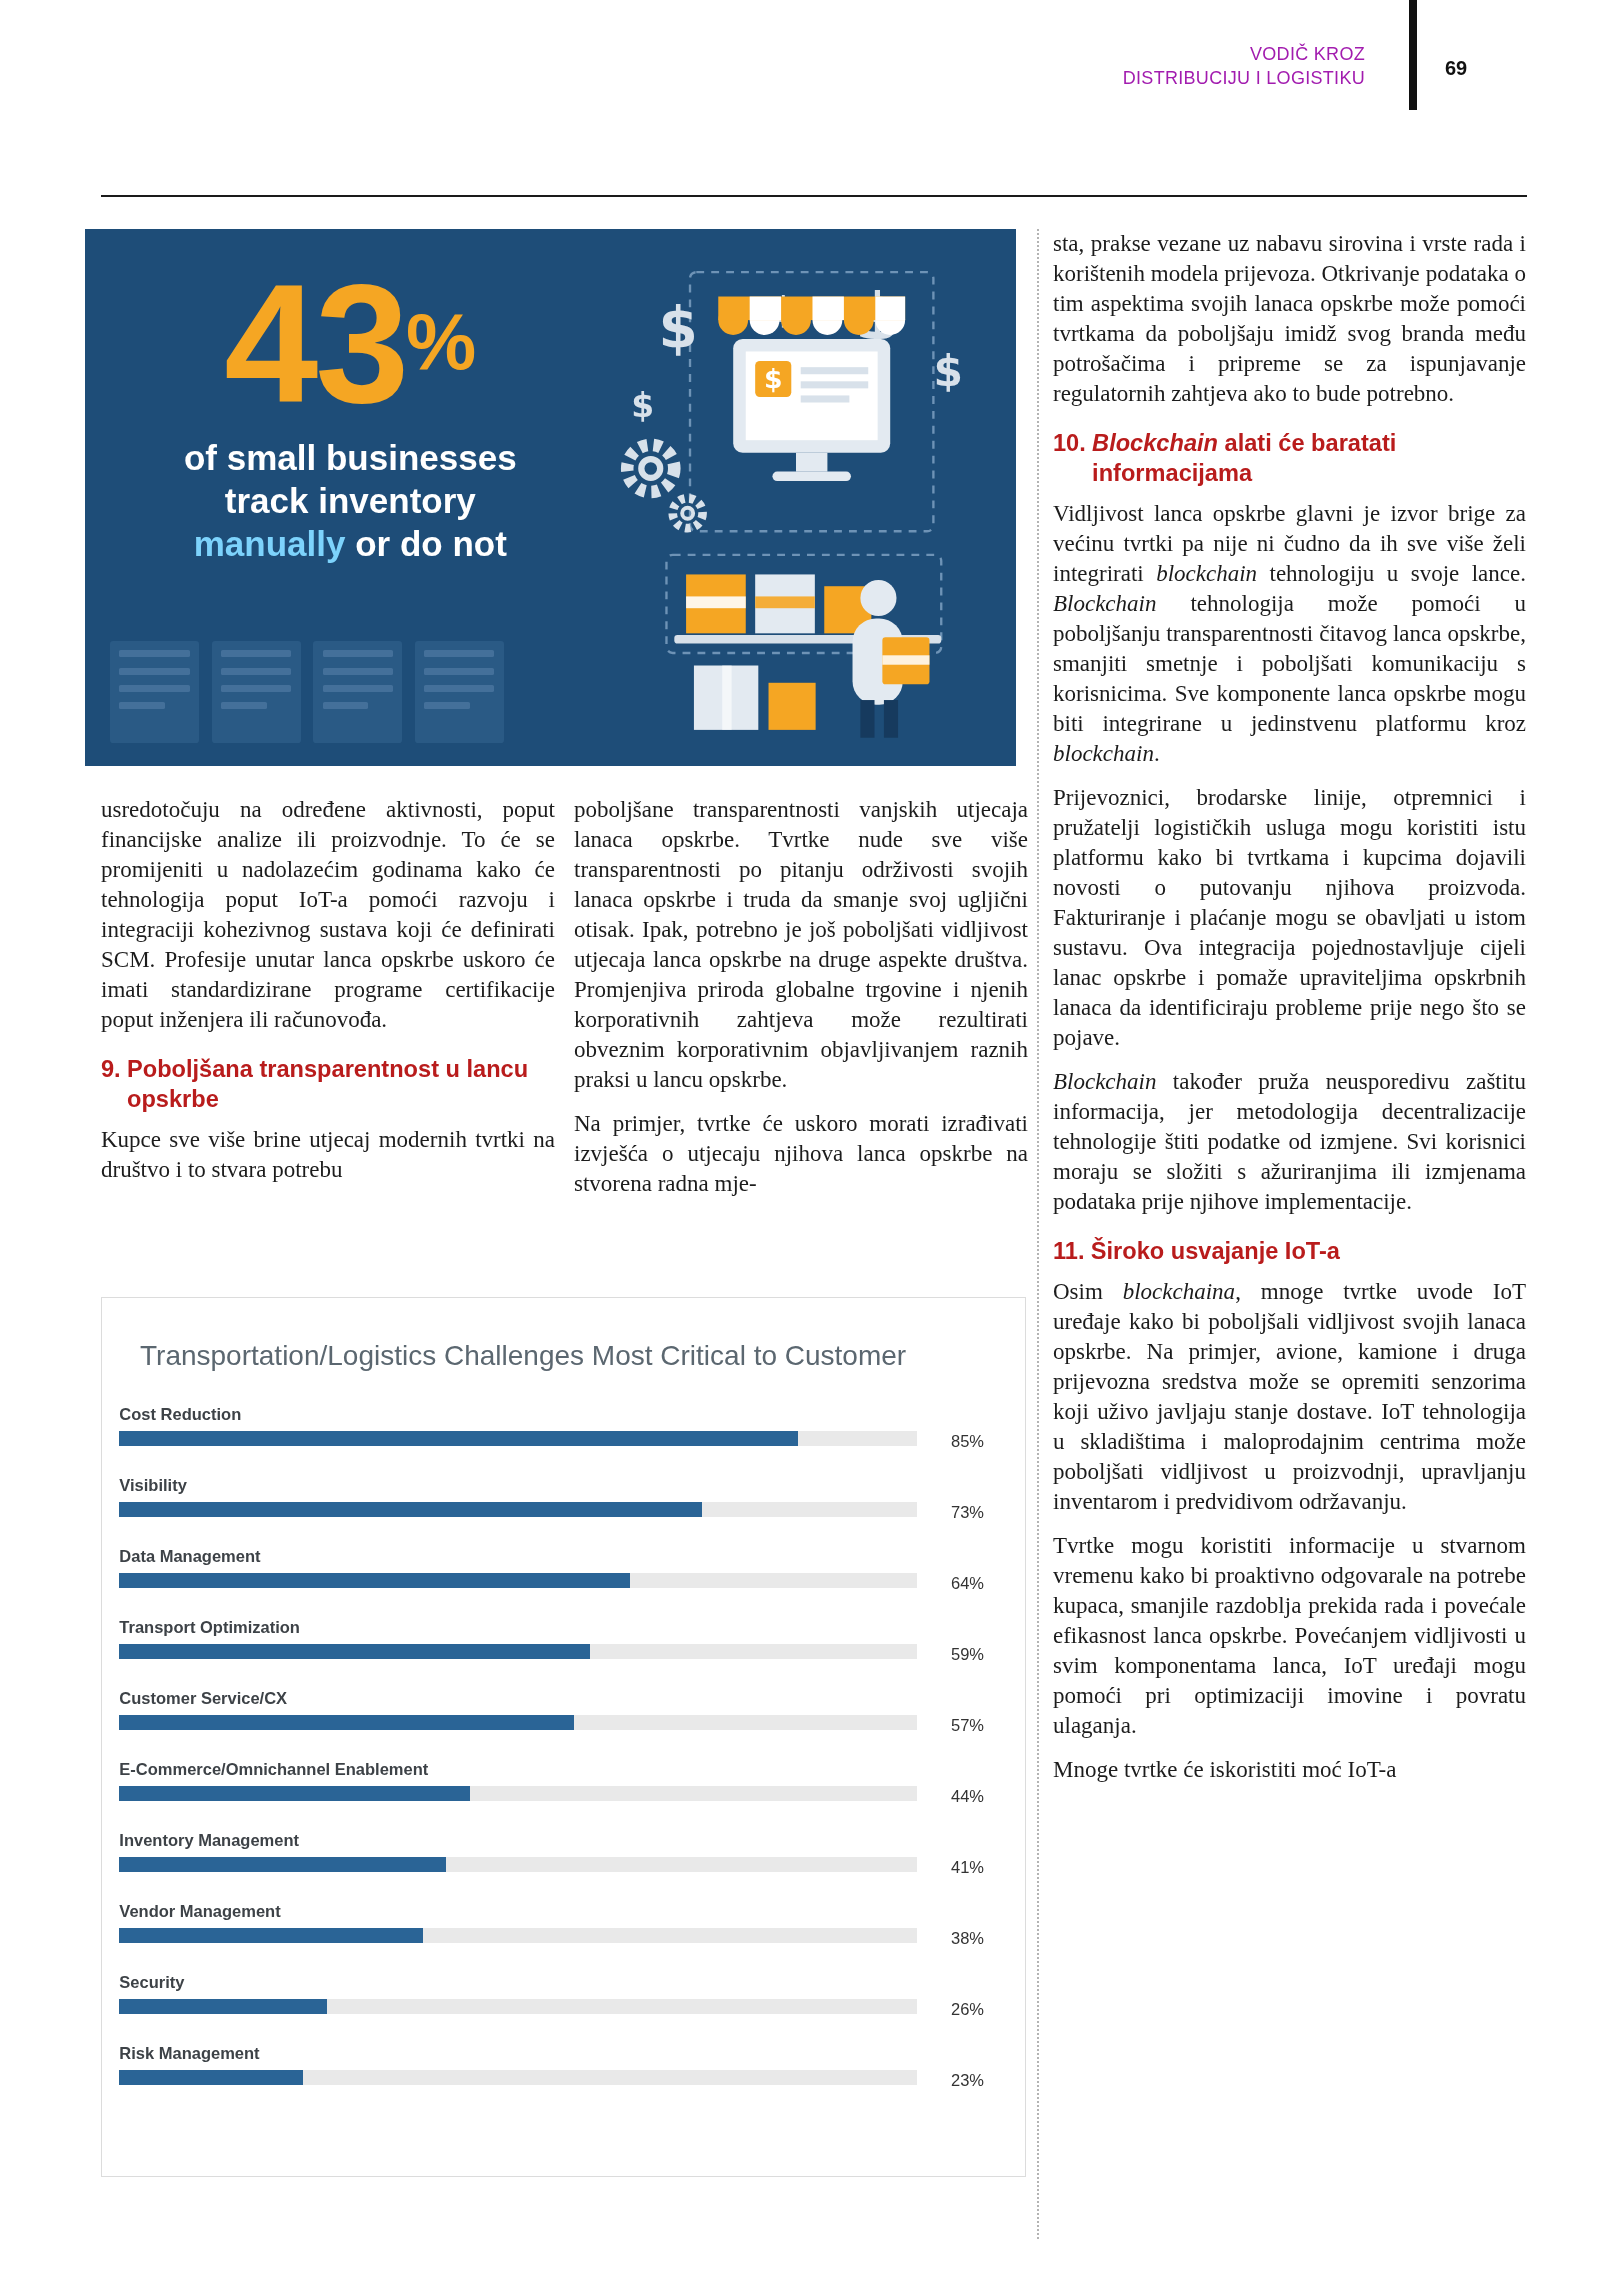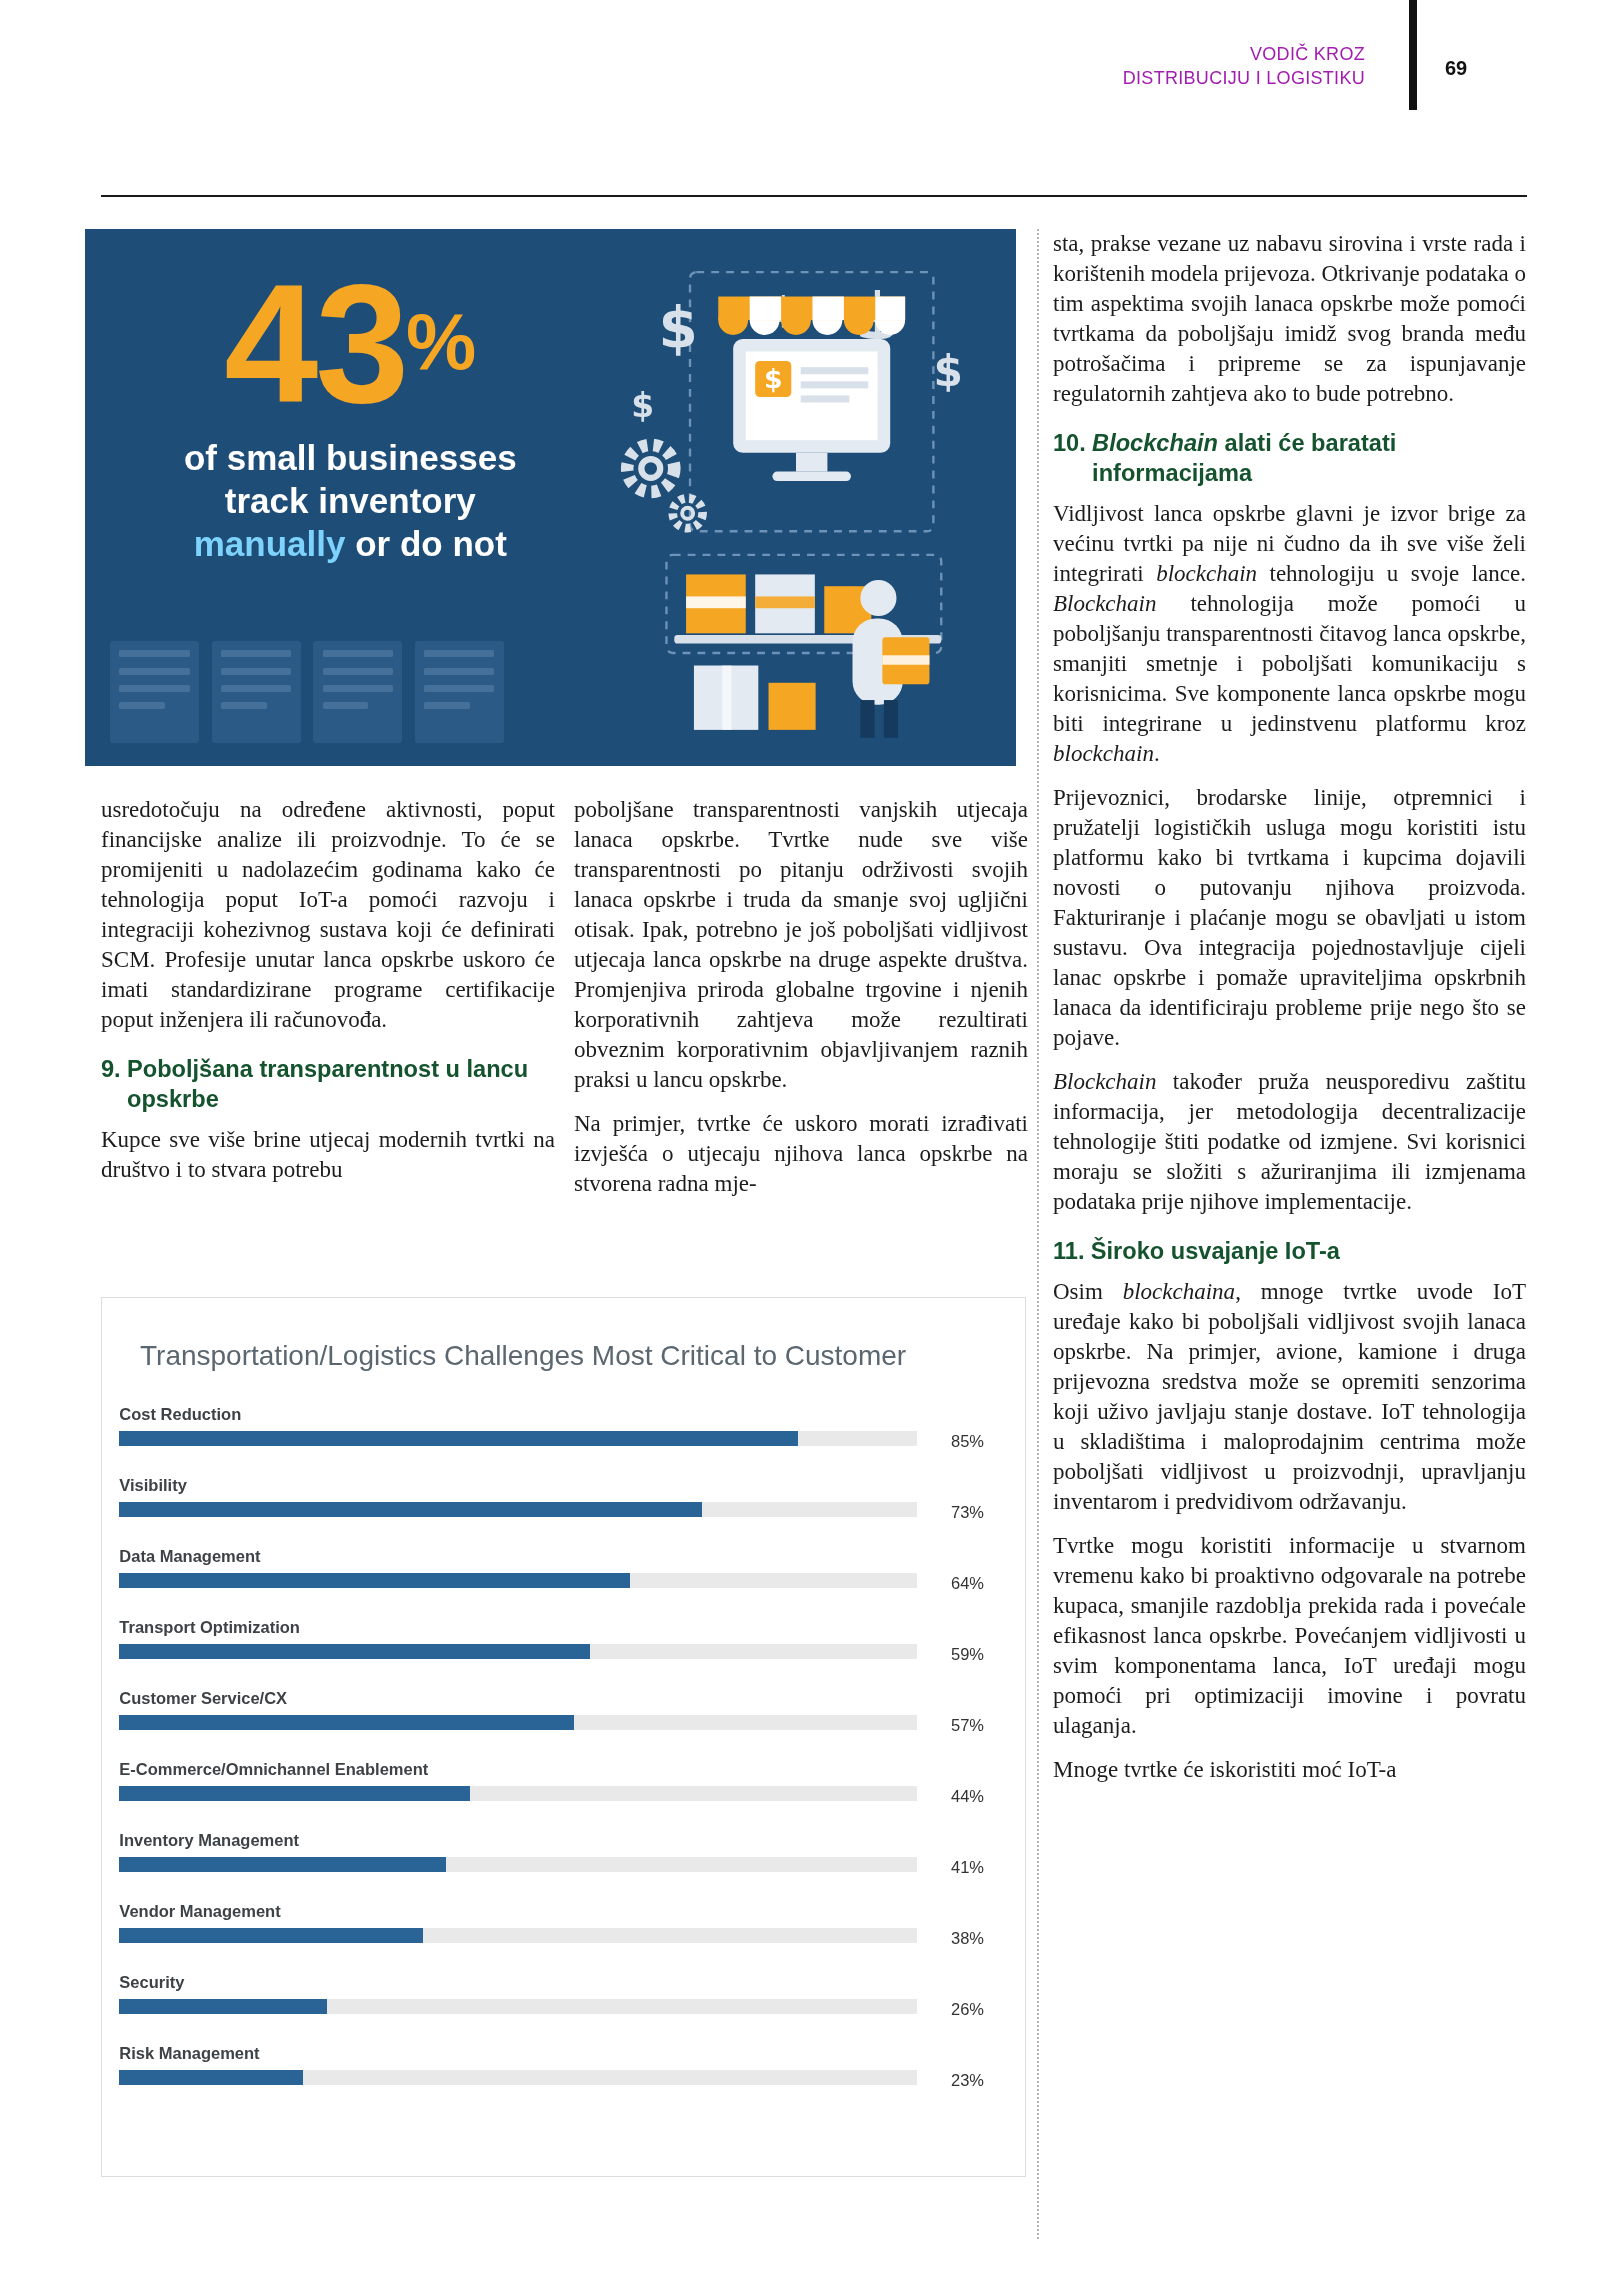--- a/index.html
+++ b/index.html
@@ -31,21 +31,21 @@
   .info-art{position:absolute;right:0;top:0;}
 
   
   .col{position:absolute;font-size:23px;line-height:30px;text-align:justify;}
   .col p{margin:0 0 14px 0;}
   .col1{left:101px;top:795px;width:454px;}
   .col2{left:574px;top:795px;width:454px;}
   .col3{left:1053px;top:229px;width:473px;}
   .col-sep{position:absolute;left:1037px;top:229px;height:2010px;border-left:2.4px dotted #b3b3b3;}
   .em{font-style:italic;}
-  .sec-heading{display:flex;color:#14532d;font-family:"Liberation Sans",sans-serif;
+  .sec-heading{display:flex;color:#b91c1c;font-family:"Liberation Sans",sans-serif;
                font-weight:700;font-size:23.6px;line-height:30px;text-align:left;
                margin:19px 0 11px 0;}
   .sec-num{flex:0 0 auto;margin-right:6.3px;}
 
   
   .chart-panel{position:absolute;left:101px;top:1297px;width:925px;height:880px;
                background:#fff;border:0.8px solid #dcdcdc;box-sizing:border-box;
                font-family:"Liberation Sans",sans-serif;}
   .chart-title{margin:42px 31px 22px 38px;font-size:28px;font-weight:400;color:#5B6770;}
   .chart-rows{margin-top:27px;}

